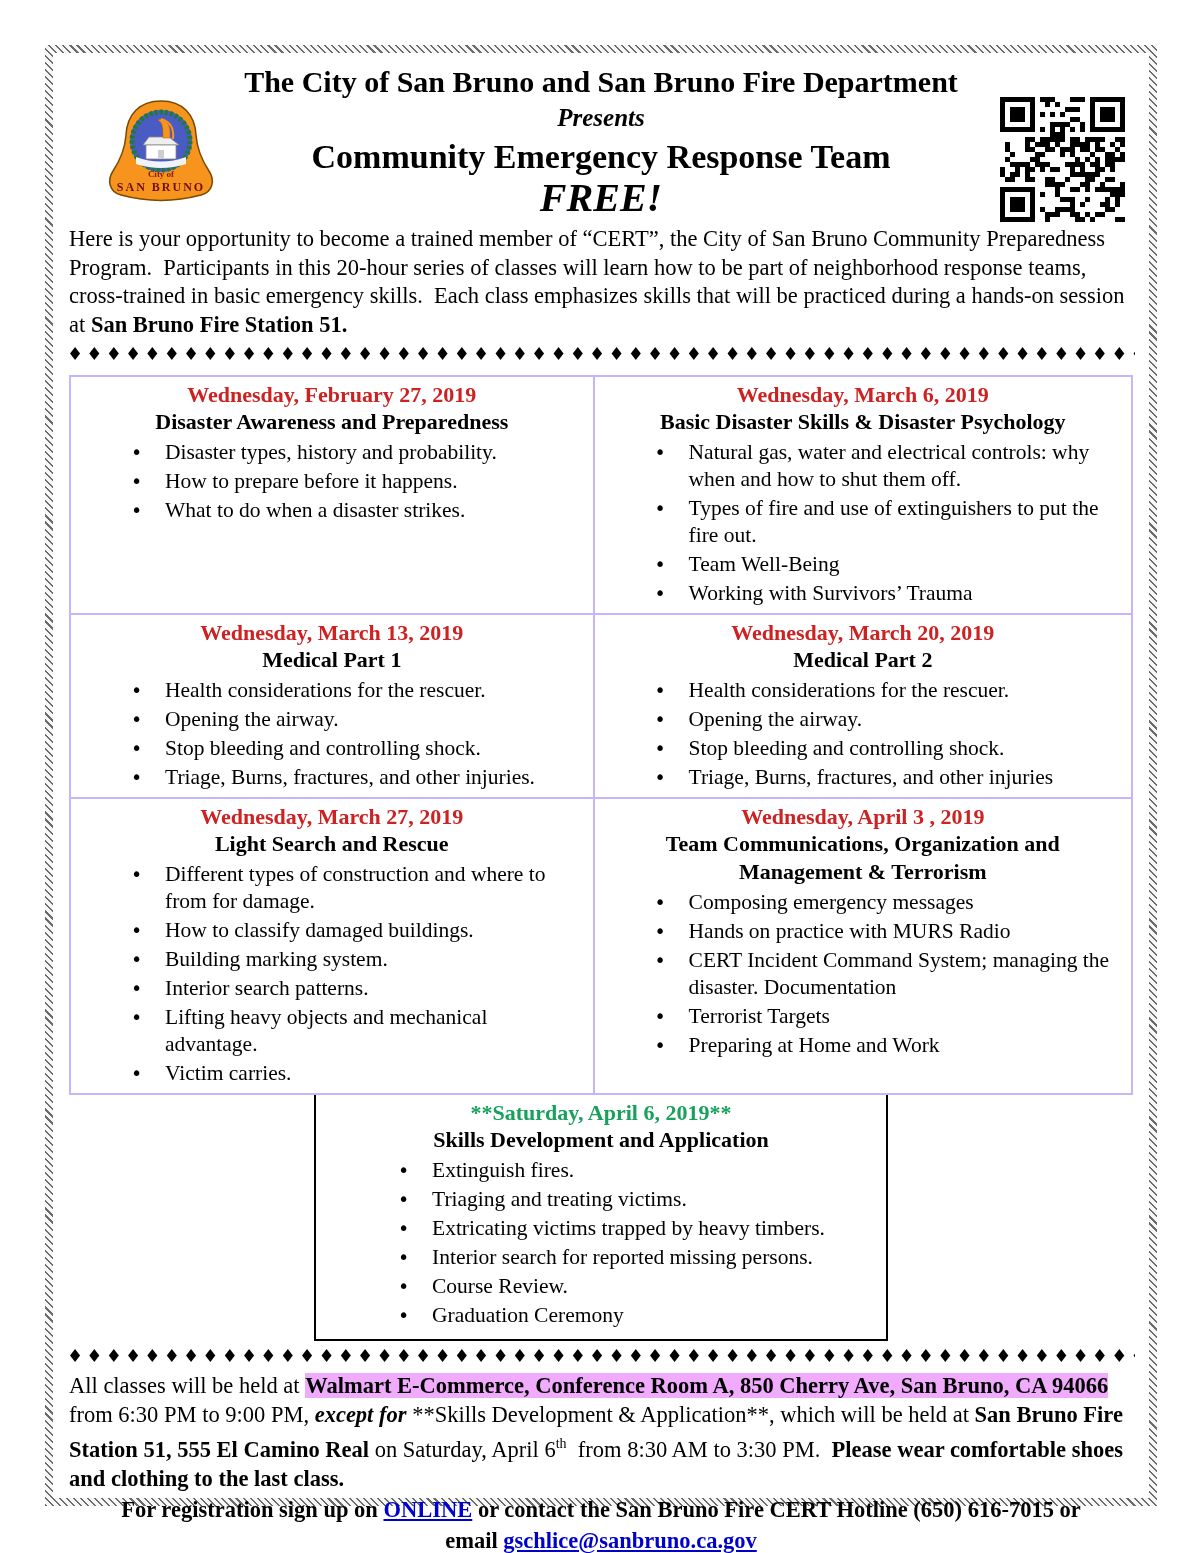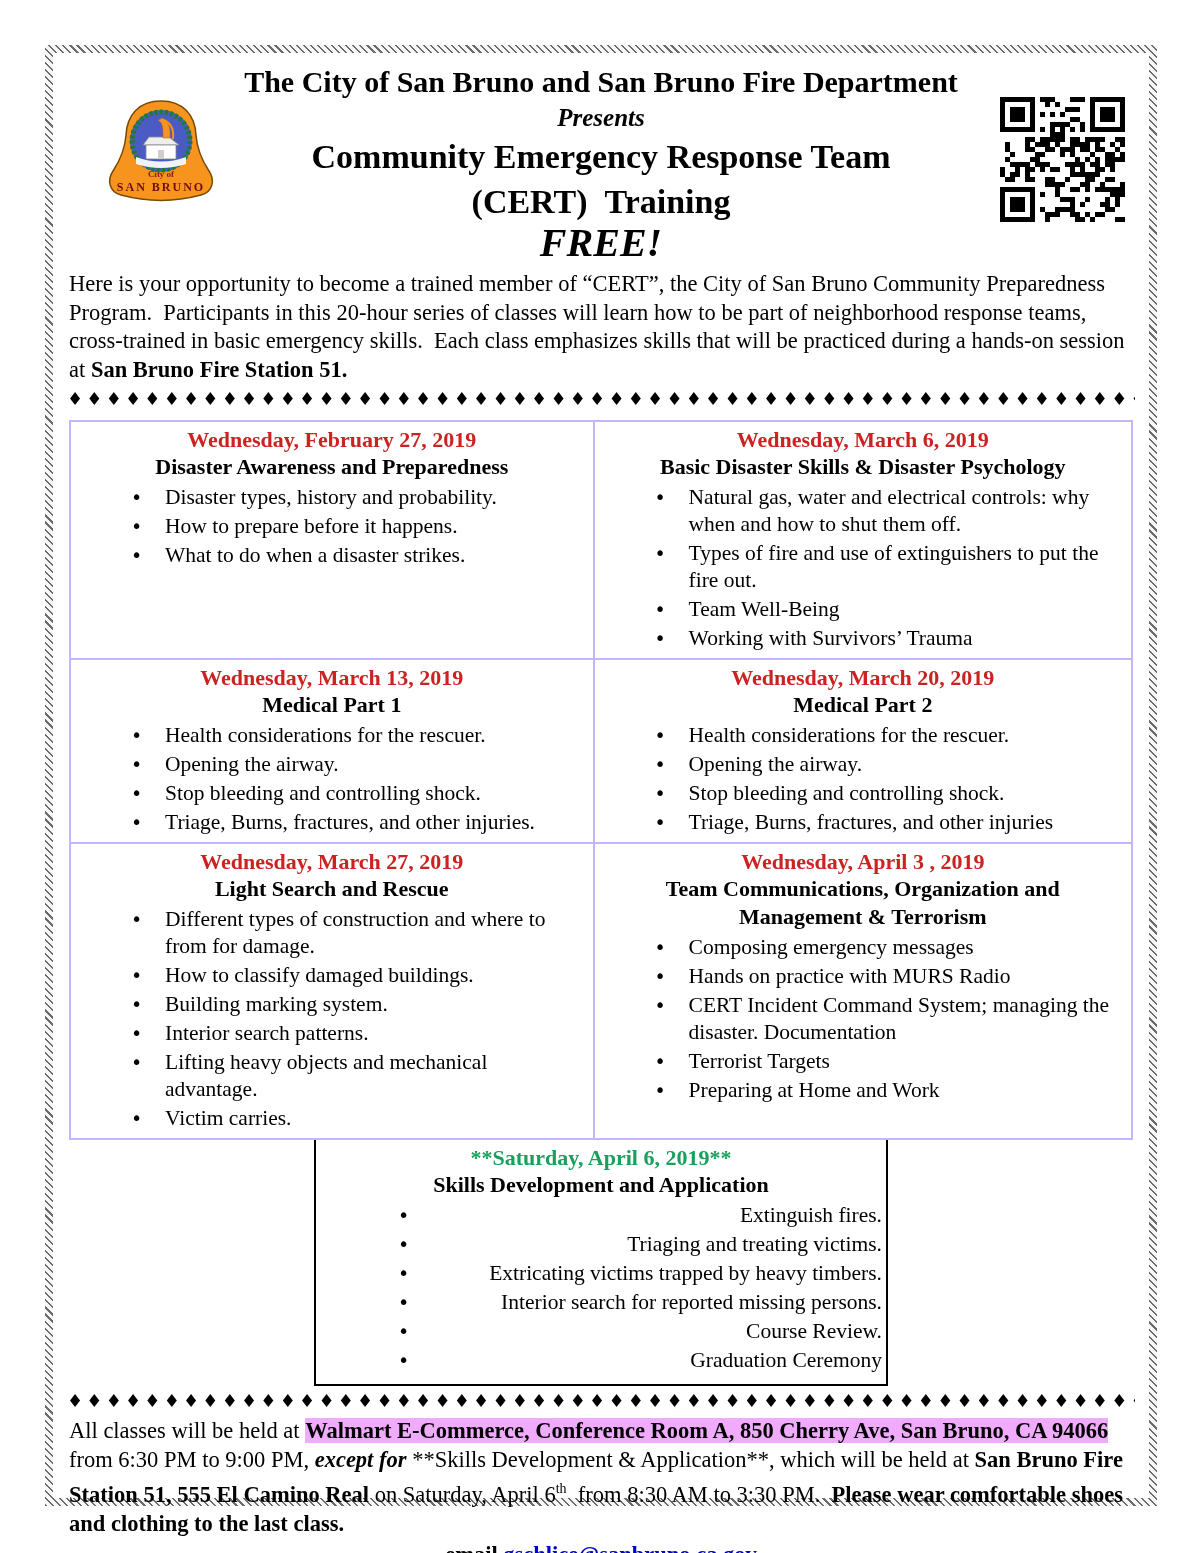--- a/index.html
+++ b/index.html
@@ -44,21 +44,21 @@
   ul.bullets li::before{
     content:"•";position:absolute;left:-34px;top:0;
     font-family:"DejaVu Sans",sans-serif;font-size:19px;
   }
   
   .saturday{
     width:574px;margin:0 auto;border:2px solid #000;border-top:0;
     padding:4px 0 10px;box-sizing:border-box;min-height:228px;
   }
   .saturday .cell-date{color:#18A05C;}
-  .saturday ul.bullets{padding-left:116px;text-align:right;}
+  .saturday ul.bullets{padding-left:116px;}
   
   .footer-para{font-size:22.5px;line-height:29px;margin:2px 2px 0;}
   .hl{background:#f0abfc;font-weight:bold;}
   a.link{color:#0000CC;text-decoration:underline;font-weight:bold;cursor:pointer;}
   .reg{line-height:29px;font-size:22.5px;font-weight:bold;text-align:center;margin-top:2px;}
   sup{font-size:14px;}
 </style>
 </head>
 <body>
 
@@ -370,21 +370,20 @@
             <rect x="9" y="24" width="1" height="1" fill="#000"></rect>
             <rect x="15" y="24" width="1" height="1" fill="#000"></rect>
             <rect x="16" y="24" width="1" height="1" fill="#000"></rect>
             <rect x="18" y="24" width="1" height="1" fill="#000"></rect>
             <rect x="23" y="24" width="1" height="1" fill="#000"></rect>
             <rect x="24" y="24" width="1" height="1" fill="#000"></rect>
           </svg></div>
     <div class="org-line">The City of San Bruno and San Bruno Fire Department</div>
     <div class="presents">Presents</div>
     <div class="title1">Community Emergency Response Team</div>
-    <div class="title2">(CERT) &nbsp;Training</div>
     <div class="free">FREE!</div>
   </div>
 
   <div class="intro"><span>Here is your opportunity to become a trained member of “CERT”, the City of San Bruno Community Preparedness Program.&nbsp; Participants in this 20-hour series of classes will learn how to be part of neighborhood response teams, cross-trained in basic emergency skills.&nbsp; Each class emphasizes skills that will be practiced during a hands-on session at </span><span class="b">San Bruno Fire Station 51.</span></div>
 
   <div class="sep">♦♦♦♦♦♦♦♦♦♦♦♦♦♦♦♦♦♦♦♦♦♦♦♦♦♦♦♦♦♦♦♦♦♦♦♦♦♦♦♦♦♦♦♦♦♦♦♦♦♦♦♦♦♦♦♦♦♦♦♦♦♦♦♦♦♦♦♦♦♦♦♦♦♦</div>
 
   <table class="schedule">
     <colgroup>
           <col style="width:49.3%">
@@ -472,16 +471,17 @@
       <li>Interior search for reported missing persons.</li>
       <li>Course Review.</li>
       <li>Graduation Ceremony</li>
     </ul>
   </div>
 
   <div class="sep">♦♦♦♦♦♦♦♦♦♦♦♦♦♦♦♦♦♦♦♦♦♦♦♦♦♦♦♦♦♦♦♦♦♦♦♦♦♦♦♦♦♦♦♦♦♦♦♦♦♦♦♦♦♦♦♦♦♦♦♦♦♦♦♦♦♦♦♦♦♦♦♦♦♦</div>
 
   <div class="footer-para"><span>All classes will be held at </span><span class="hl">Walmart E-Commerce, Conference Room A, 850 Cherry Ave, San Bruno, CA 94066</span><span> from 6:30 PM to 9:00 PM, </span><span class="bi">except for</span><span> **Skills Development &amp; Application**, which will be held at </span><span class="b">San Bruno Fire Station 51, 555 El Camino Real</span><span> on Saturday, April 6</span><sup>th</sup><span> &nbsp;from 8:30 AM to 3:30 PM.&nbsp; </span><span class="b">Please wear comfortable shoes and clothing to the last class.</span></div>
 
+  <div class="reg"><span>For registration sign up on </span><a class="link">ONLINE</a><span> or contact the San Bruno Fire CERT Hotline (650) 616-7015 or</span></div>
   <div class="reg"><span>email </span><a class="link">gschlice@sanbruno.ca.gov</a></div>
 
 </div>
 </div>
 
 </body></html>

